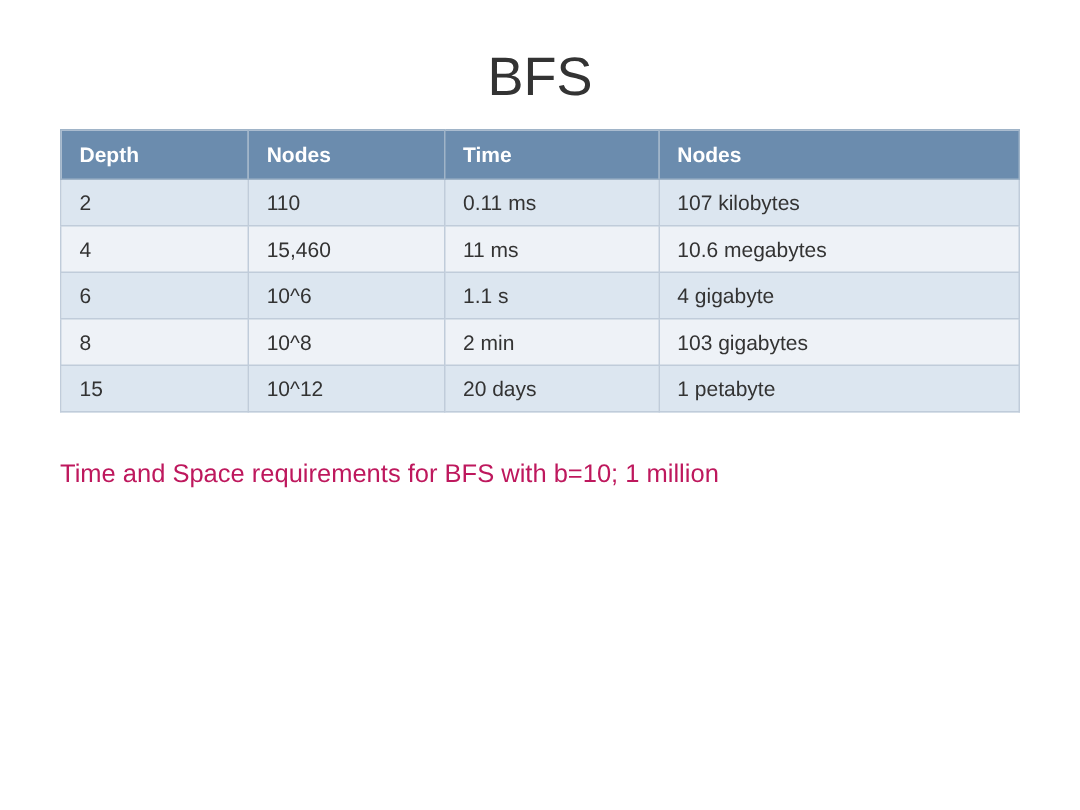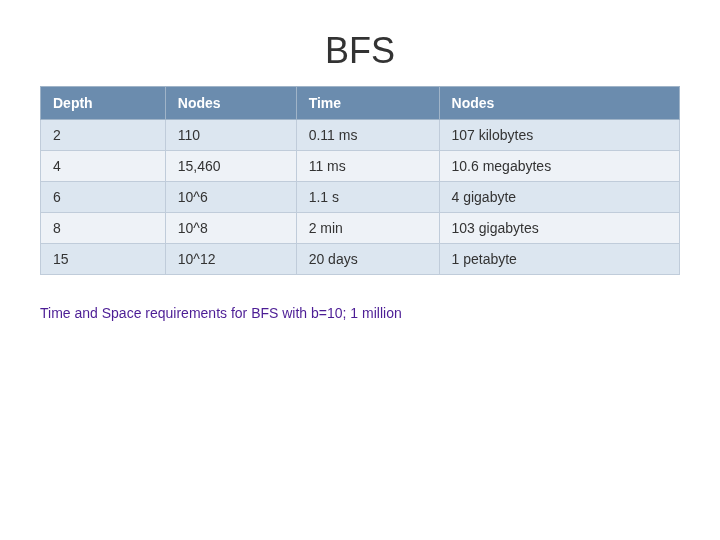--- a/index.html
+++ b/index.html
@@ -58,22 +58,22 @@
     }
 
     tbody td {
       padding: 7px 12px;
       border: 1px solid #c0ccda;
       color: #333333;
     }
 
     .caption {
       margin-top: 28px;
-      font-size: 14px;
-      color: #4c1d95;
+      font-size: 17px;
+      color: #be185d;
       align-self: flex-start;
       line-height: 1.5;
     }
   </style>
 </head>
 <body>
 
 <h1 id="page-title">BFS</h1>
 
 <div class="table-container">

